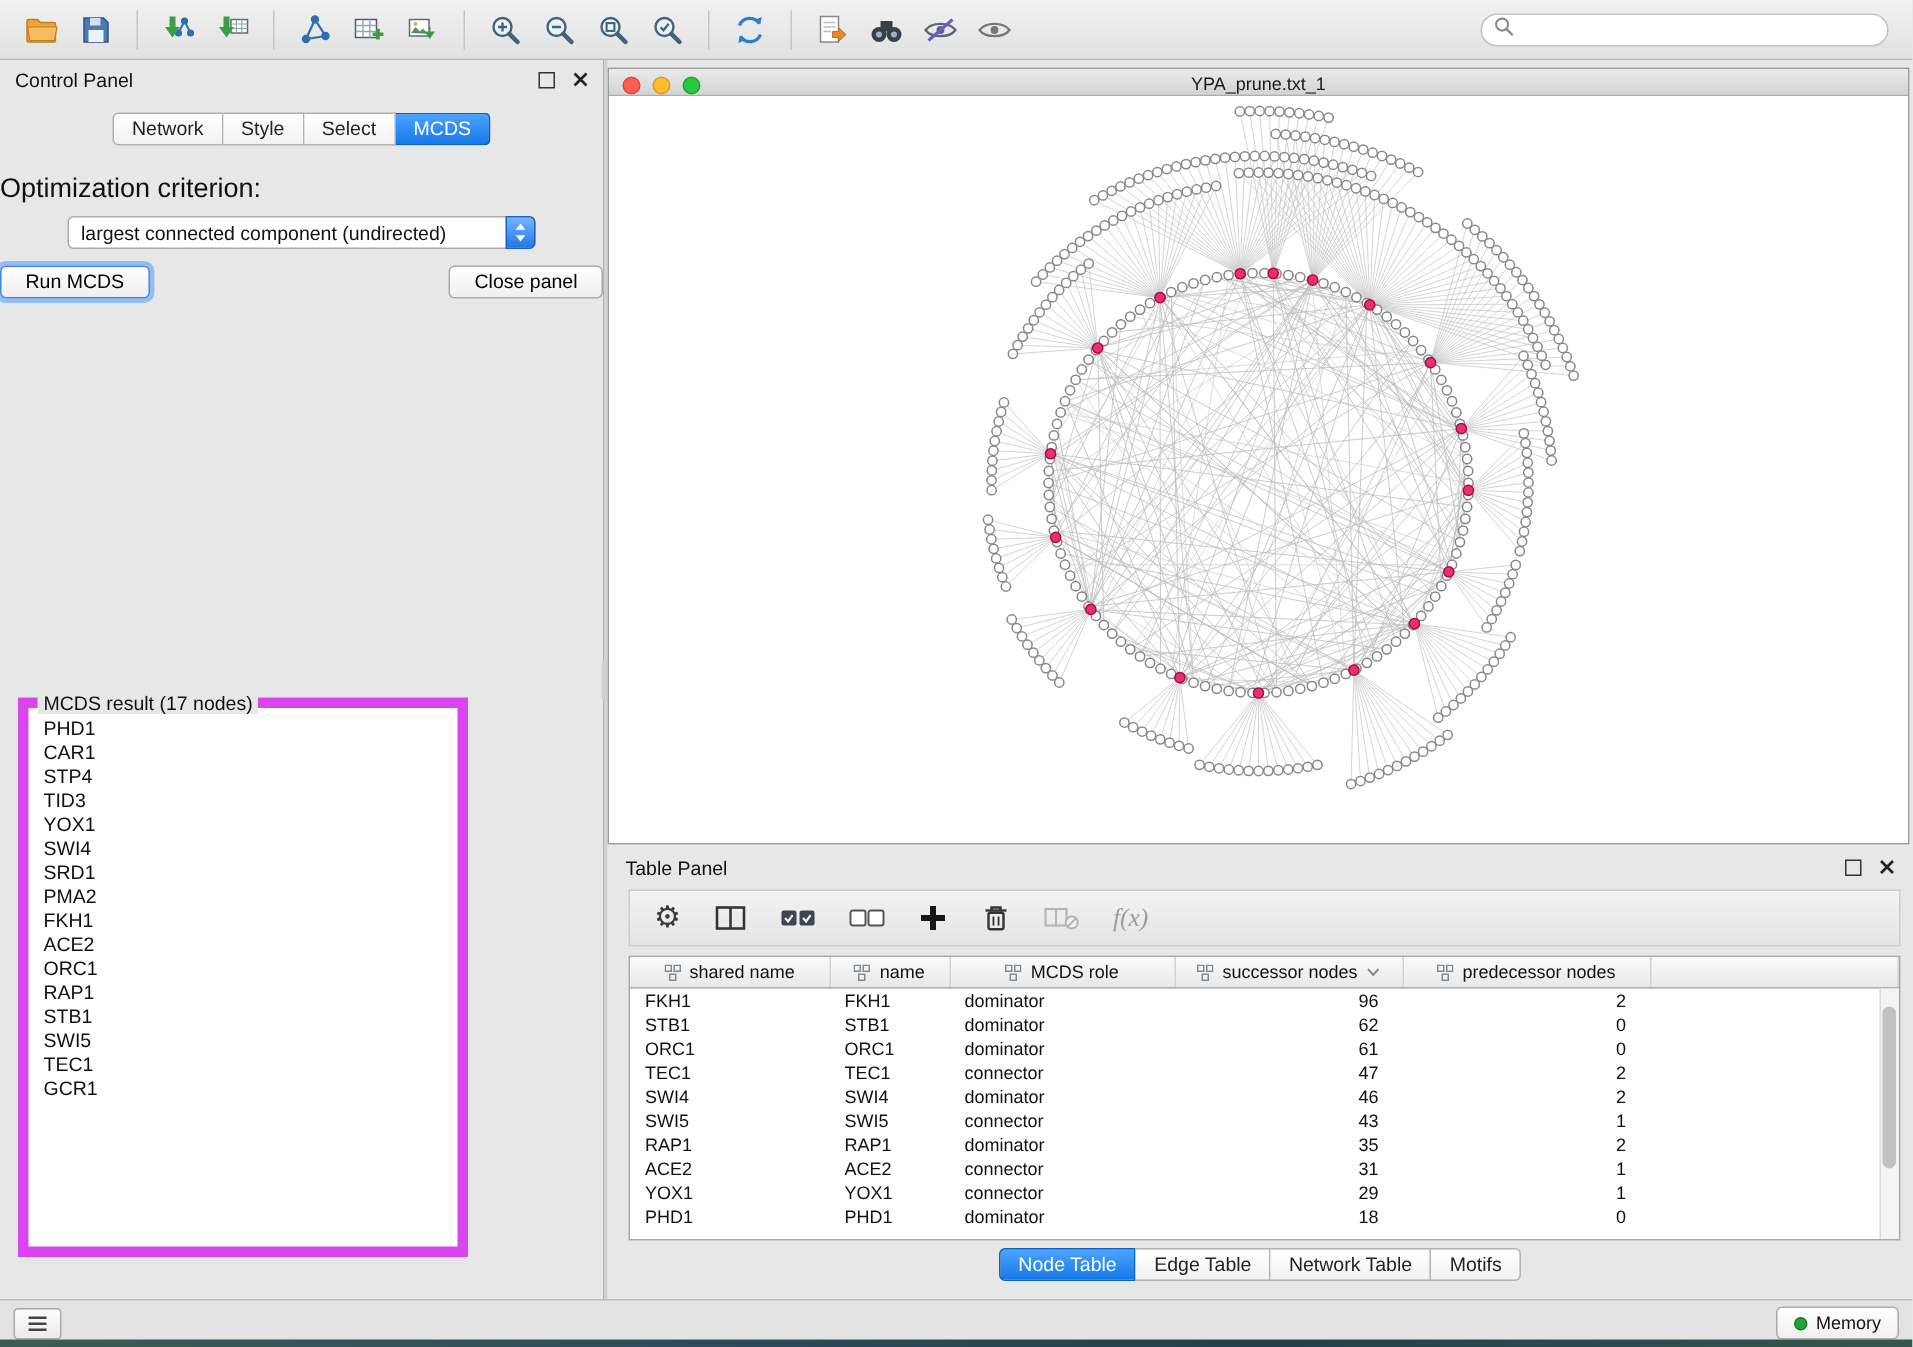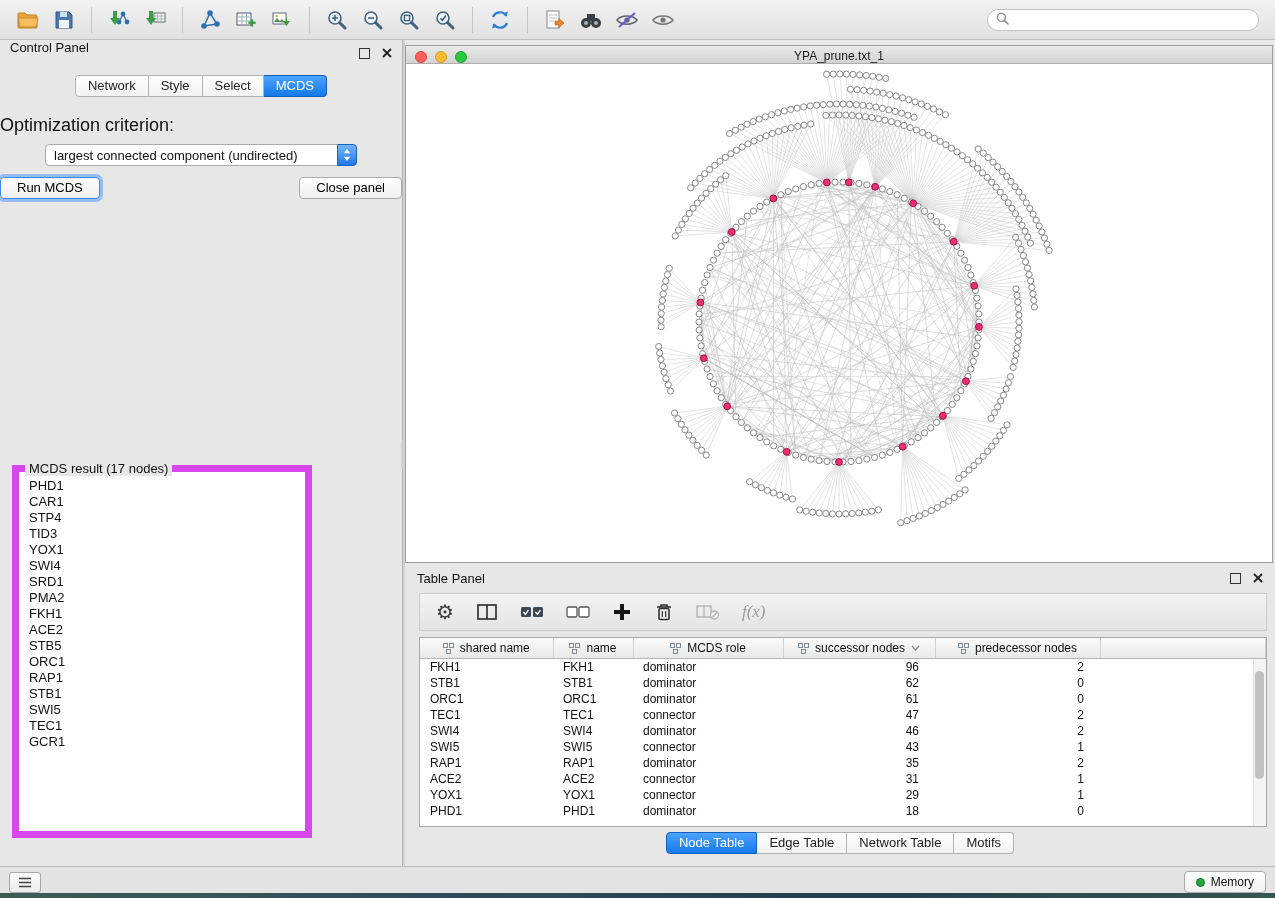--- a/index.html
+++ b/index.html
@@ -12,21 +12,21 @@
     display:flex;align-items:center;padding:0 10px;}
   .tb-icon{width:30px;height:28px;display:flex;align-items:center;justify-content:center;margin:0 3px;border-radius:4px;}
   .tb-sep{width:1px;height:26px;background:#c6c6c6;margin:0 9px;}
   .search-box{margin-left:auto;margin-right:6px;width:272px;height:22px;background:#fff;border:1px solid #c3c3c3;
     border-radius:12px;display:flex;align-items:center;padding:0 8px;box-sizing:border-box;gap:6px;}
   .search-box input{border:none;outline:none;flex:1;font-size:12px;background:transparent;font-family:"Liberation Sans",sans-serif;}
 
   
   #control-panel{position:absolute;left:0;top:40px;width:403px;height:826px;box-sizing:border-box;
     background:#e7e7e7;border-right:1px solid #b3b3b3;}
-  .panel-header{height:26px;display:flex;padding:0 10px;font-size:13px;}
+  .panel-header{height:26px;display:flex;align-items:center;padding:0 10px;font-size:13px;}
   .win-btns{margin-left:auto;display:flex;gap:12px;align-items:center;}
   .float-btn{width:9px;height:9px;border:1.5px solid #333;display:inline-block;}
   .tabs{display:flex;justify-content:center;margin-top:9px;}
   .tab{font-size:13px;height:20px;line-height:20px;padding:0 12px;background:linear-gradient(#ffffff,#f2f2f2);
     border:1px solid #b2b2b2;border-left:none;color:#222;}
   .tab:first-child{border-left:1px solid #b2b2b2;border-radius:4px 0 0 4px;}
   .tab:last-child{border-radius:0 4px 4px 0;}
   .tab.active{background:linear-gradient(#4da3ff,#1579e8);border-color:#1060c0;color:#fff;text-align:right;}
   .opt-label{font-size:18px;margin-top:18px;}
   .dropdown{position:relative;width:312px;height:22px;margin:8px auto 0 auto;background:#fff;
@@ -267,21 +267,20 @@
           <div class="result-item">PHD1</div>
           <div class="result-item">CAR1</div>
           <div class="result-item">STP4</div>
           <div class="result-item">TID3</div>
           <div class="result-item">YOX1</div>
           <div class="result-item">SWI4</div>
           <div class="result-item">SRD1</div>
           <div class="result-item">PMA2</div>
           <div class="result-item">FKH1</div>
           <div class="result-item">ACE2</div>
-          <div class="result-item">STB5</div>
           <div class="result-item">ORC1</div>
           <div class="result-item">RAP1</div>
           <div class="result-item">STB1</div>
           <div class="result-item">SWI5</div>
           <div class="result-item">TEC1</div>
           <div class="result-item">GCR1</div>
         </div>
     </fieldset>
   </div>
 

